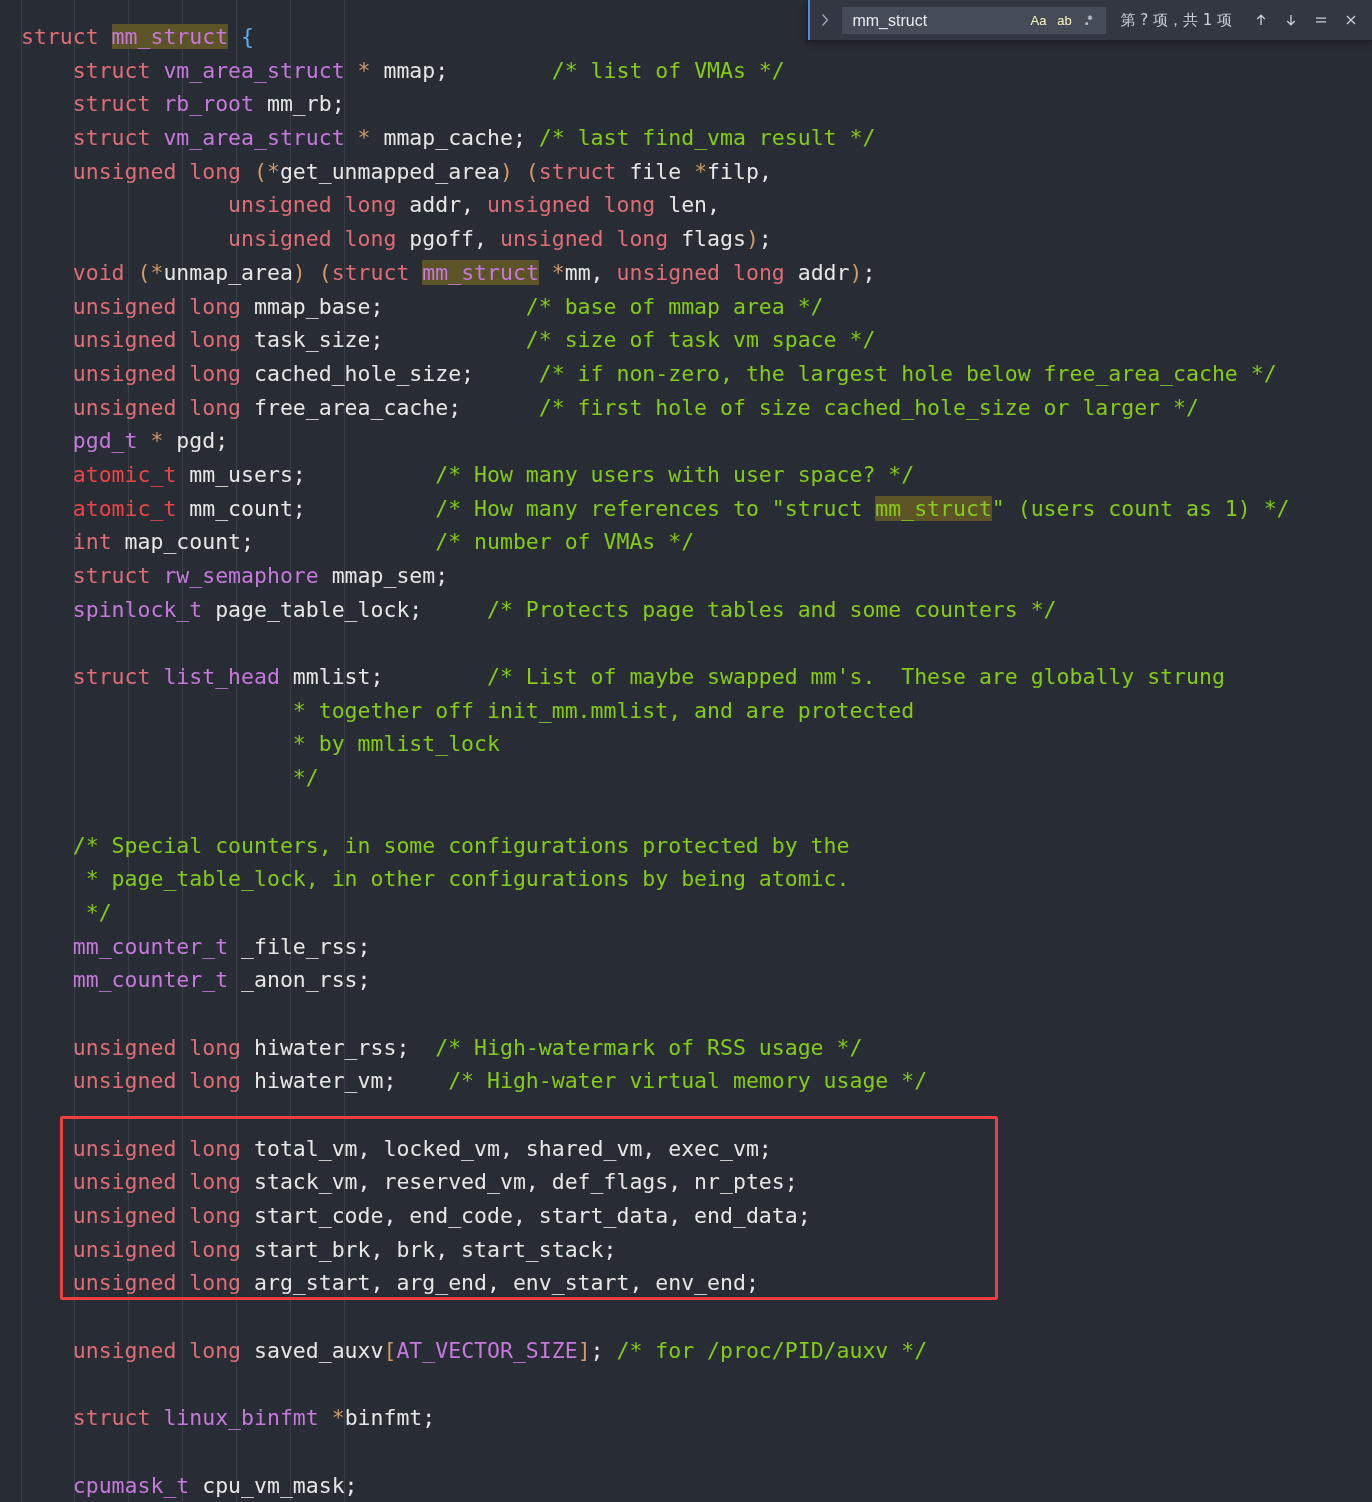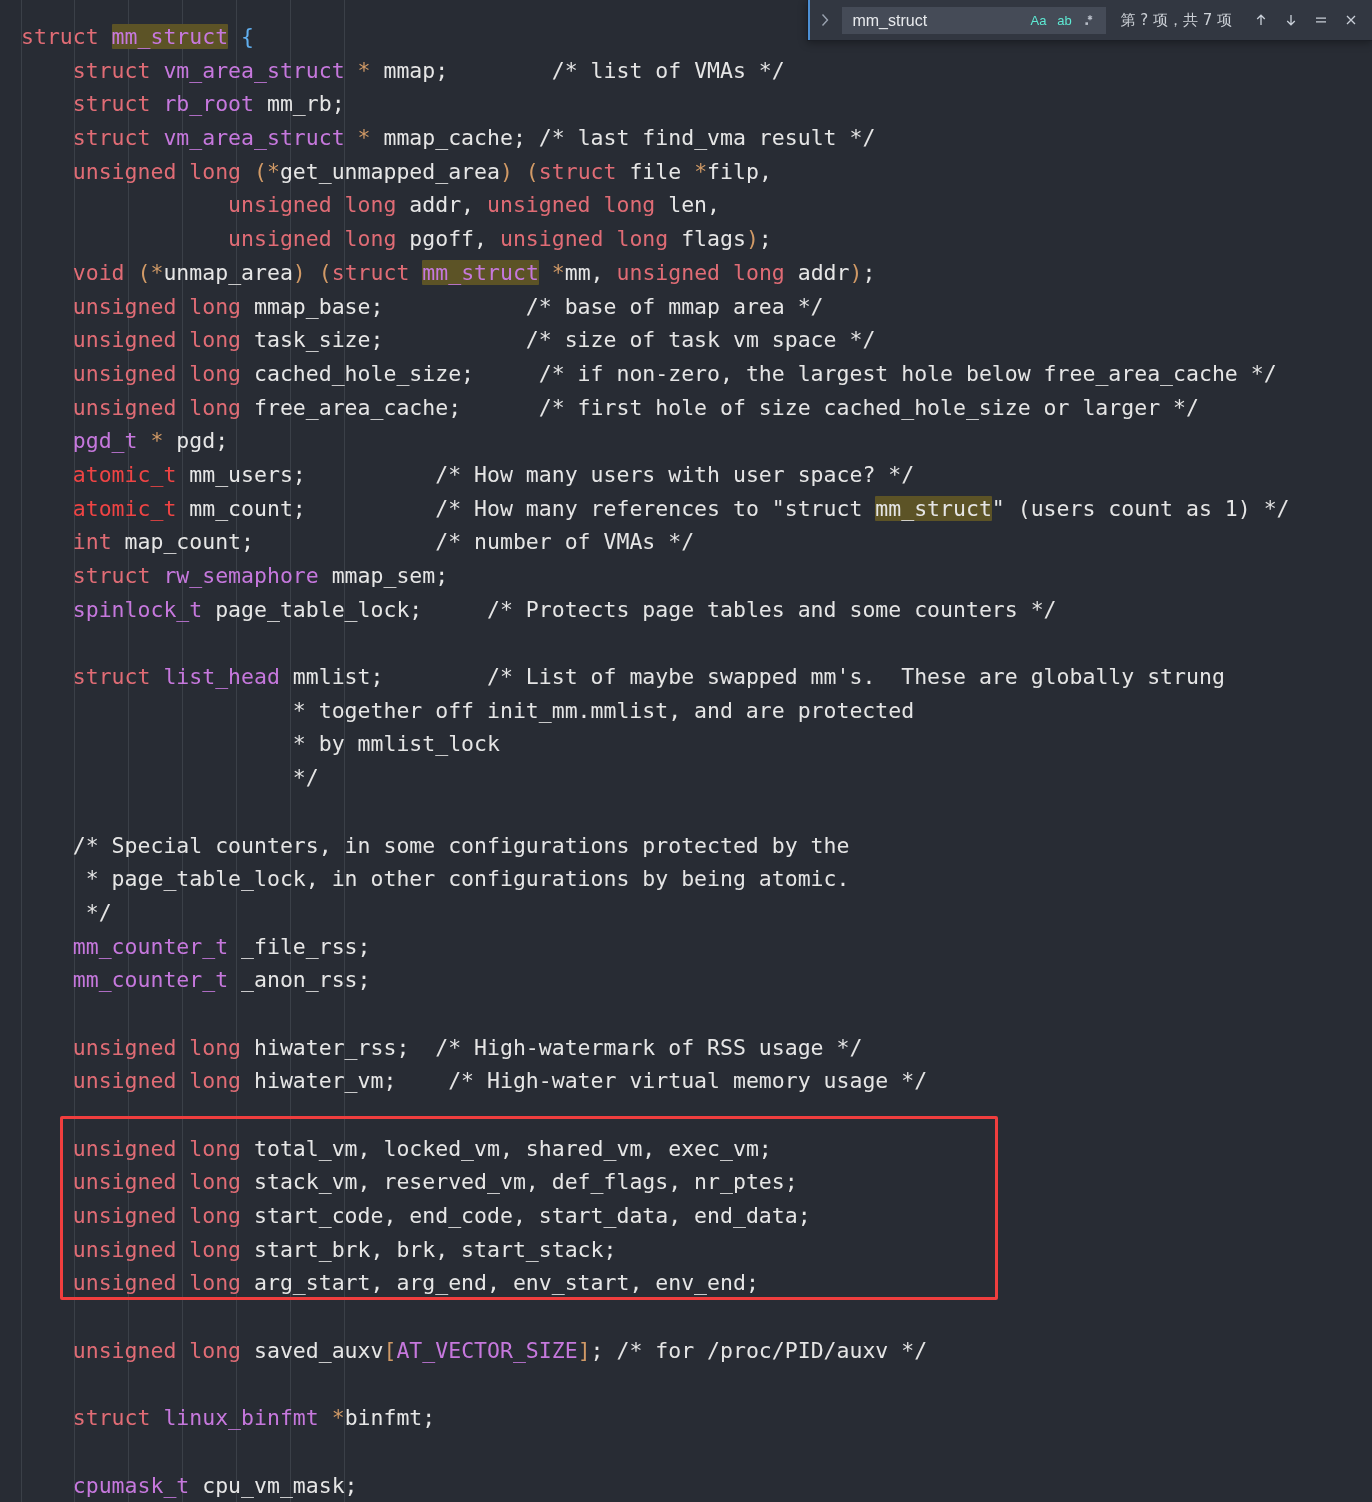--- a/index.html
+++ b/index.html
@@ -59,21 +59,21 @@
     background: #3b4048;
   }
 
   
   .kw   { color: #e06c75; }  
   .typ  { color: #c678dd; }  
   .typb { color: #ef4444; }  
   .id   { color: #e6e6e6; }
   .pun  { color: #d19a66; }  
   .brc  { color: #61afef; }  
-  .cmt  { color: #e5e5e5; }  
+  .cmt  { color: #84cc16; }  
   .hl   { background: #5c5326; border-radius: 1px; }
 
   
   #redbox {
     position: absolute;
     left: 60px;
     top: 1116px;
     width: 938px;
     height: 184px;
     border: 3px solid #f03e3e;
@@ -139,21 +139,21 @@
     display: flex;
     align-items: center;
     gap: 2px;
   }
   .fw-opt {
     width: 24px;
     height: 22px;
     display: flex;
     align-items: center;
     justify-content: center;
-    color: #5eead4;
+    color: #fef9c3;
     font-size: 13px;
     cursor: pointer;
     border-radius: 2px;
   }
   .fw-count {
     color: #ccd0d6;
     font-size: 15px;
     margin-left: 14px;
     white-space: nowrap;
     font-family: "DejaVu Sans", "Liberation Sans", sans-serif;
@@ -209,21 +209,21 @@
         <div class="fw-opt" style="">ab</div>
         <div class="fw-opt">
           <svg width="14" height="14" viewBox="0 0 14 14" aria-hidden="true">
             <path d="M7 2.3 V7.2 M4.9 3.5 L9.1 6.0 M9.1 3.5 L4.9 6.0" stroke="#b7bdc7" stroke-width="1.2" fill="none"></path>
             <rect x="2.4" y="9.3" width="2.6" height="2.6" fill="#b7bdc7"></rect>
           </svg>
         </div>
       </div>
     </div>
 
-    <div class="fw-count">第 ? 项，共 7 项</div>
+    <div class="fw-count">第 ? 项，共 1 项</div>
 
     <div class="fw-actions">
       <div class="fw-btn">
         <svg width="16" height="16" viewBox="0 0 16 16" aria-hidden="true">
           <path d="M8 13 V3.4 M4.2 7 L8 3.2 L11.8 7" fill="none" stroke="#c9cfd8" stroke-width="1.3"></path>
         </svg>
       </div>
       <div class="fw-btn">
         <svg width="16" height="16" viewBox="0 0 16 16" aria-hidden="true">
           <path d="M8 3 V12.6 M4.2 9 L8 12.8 L11.8 9" fill="none" stroke="#c9cfd8" stroke-width="1.3"></path>

